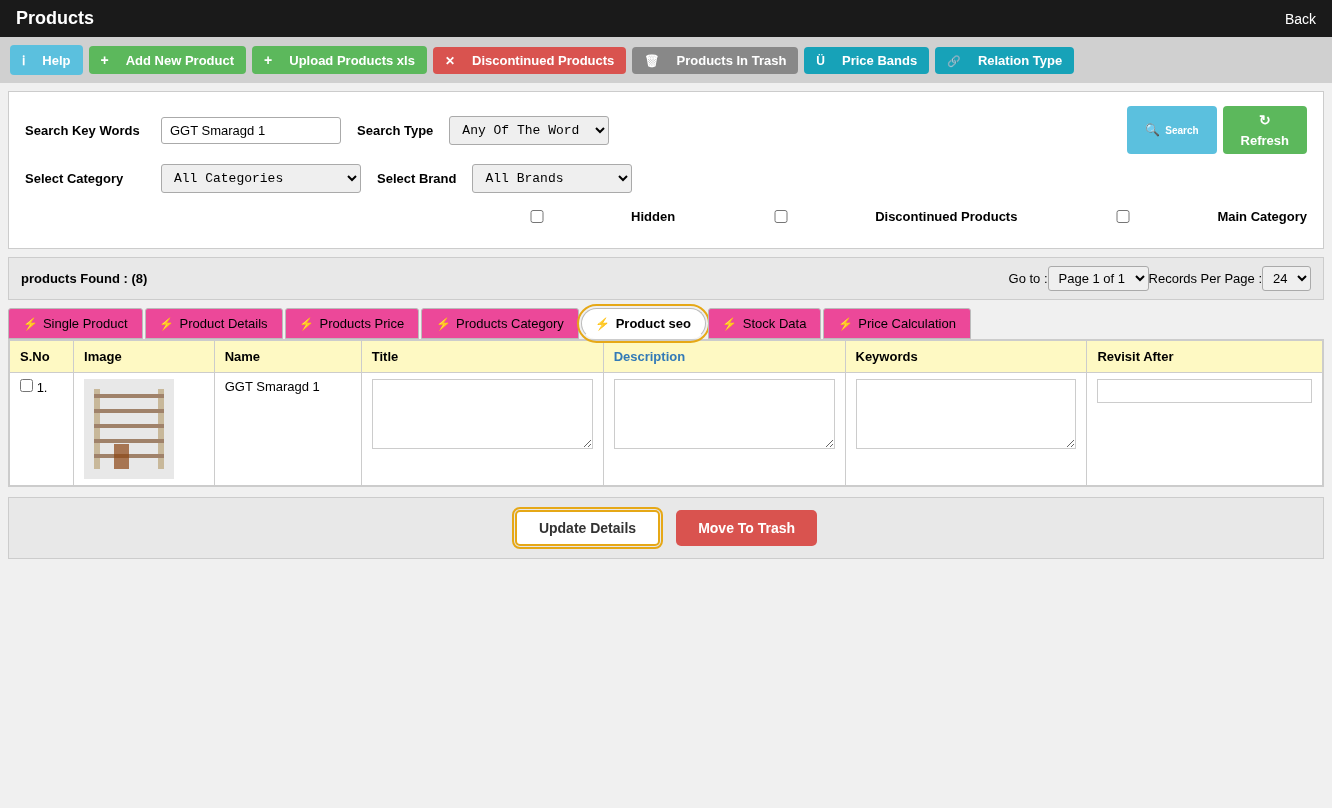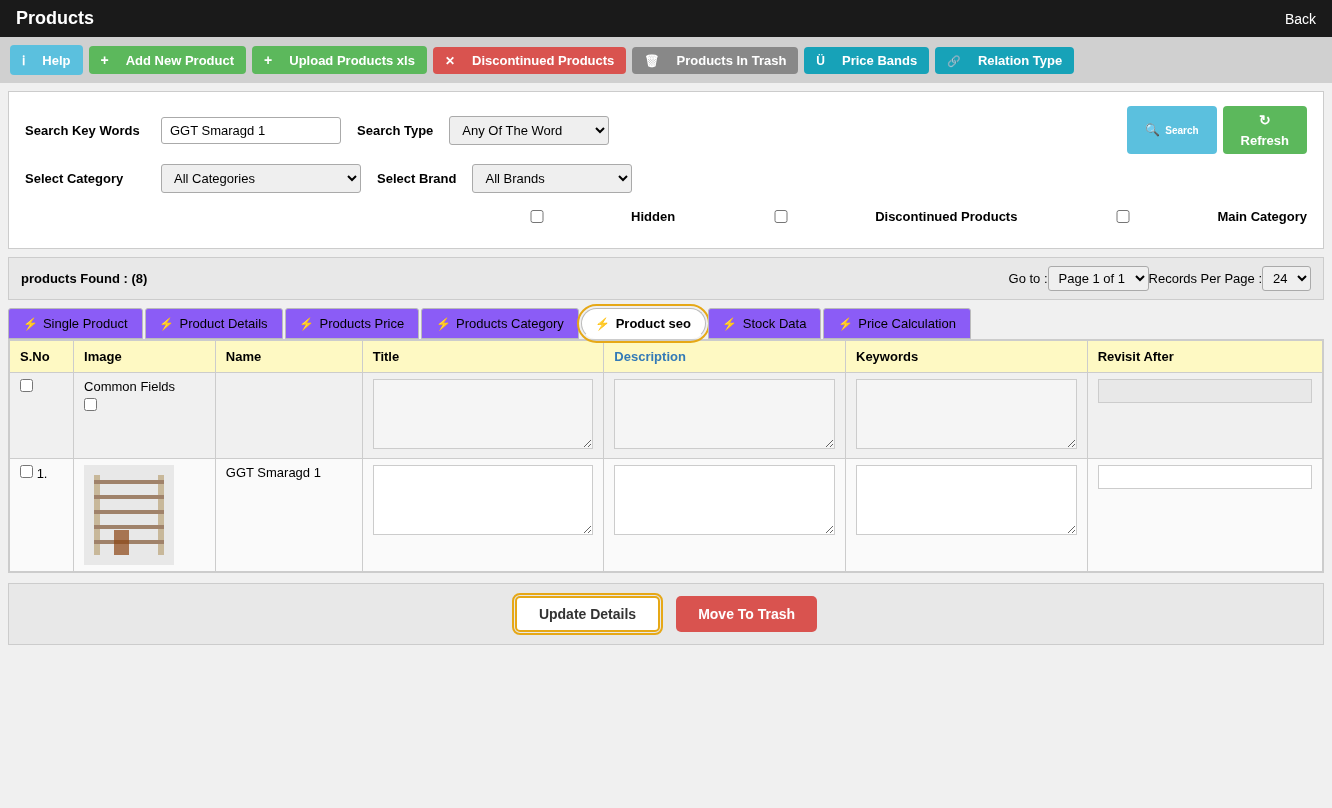--- a/index.html
+++ b/index.html
@@ -18,36 +18,36 @@
     .btn-danger { background: #d9534f; }
     .btn-cyan { background: #17a2b8; }
     .btn-muted { background: #888; }
 
     
     .search-area { background: #fff; border: 1px solid #ccc; margin: 8px; padding: 14px 16px; }
     .search-row { display: flex; align-items: center; gap: 16px; margin-bottom: 10px; flex-wrap: wrap; }
     .search-row label { font-size: 13px; font-weight: bold; min-width: 120px; }
     .search-row input, .search-row select { padding: 5px 8px; border: 1px solid #aaa; border-radius: 3px; font-size: 13px; }
     .search-row input { width: 180px; }
-    .search-row select { width: 160px; }
+    .search-row select { width: 160px; font-family: Liberation Mono, monospace; }
     .search-actions { display: flex; gap: 6px; margin-left: auto; }
     .btn-search { background: #5bc0de; color: #fff; border: none; padding: 6px 18px; border-radius: 4px; cursor: pointer; font-size: 10px; font-weight: bold; display: flex; align-items: center; gap: 5px; }
     .btn-refresh { background: #5cb85c; color: #fff; border: none; padding: 6px 18px; border-radius: 4px; cursor: pointer; font-size: 13px; font-weight: bold; display: flex; align-items: center; gap: 5px; flex-direction: column; }
     .checkboxes { display: flex; gap: 16px; align-items: center; margin-left: auto; }
     .checkboxes label { display: flex; align-items: center; gap: 4px; font-size: 13px; }
 
     
     .results-bar { background: #e8e8e8; border: 1px solid #ccc; margin: 0 8px; padding: 8px 12px; display: flex; align-items: center; justify-content: space-between; }
     .results-info { font-size: 13px; font-weight: bold; }
     .pagination-controls { display: flex; align-items: center; font-size: 13px; }
     .pagination-controls select { padding: 3px 6px; border: 1px solid #aaa; border-radius: 3px; font-size: 13px; }
 
     
     .tabs { display: flex; margin: 8px 8px 0; gap: 2px; flex-wrap: wrap; }
-    .tab { background: #8b5cf6; border: 1px solid #bbb; padding: 7px 14px; cursor: pointer; font-size: 13px; display: flex; align-items: center; gap: 5px; border-radius: 3px 3px 0 0; }
+    .tab { background: #ec4899; border: 1px solid #bbb; padding: 7px 14px; cursor: pointer; font-size: 13px; display: flex; align-items: center; gap: 5px; border-radius: 3px 3px 0 0; }
     .tab.active { background: #fff; border-bottom: 1px solid #fff; font-weight: bold; }
     .tab-active-circle { outline: 2px solid #e6a817; border-radius: 20px; outline-offset: 2px; }
 
     
     .table-container { margin: 0 8px; border: 1px solid #ccc; background: #fff; }
     table { width: 100%; border-collapse: collapse; }
     thead tr th { background: #fef9c3; border: 1px solid #ccc; padding: 8px 10px; font-size: 13px; text-align: left; }
     tbody tr td { border: 1px solid #ccc; padding: 6px 10px; font-size: 13px; vertical-align: top; }
     tbody tr:nth-child(even) { background: #fafafa; }
     .th-description { color: #337ab7; }
@@ -218,42 +218,20 @@
         <th>Image</th>
         <th>Name</th>
         <th>Title</th>
         <th class="th-description">Description</th>
         <th>Keywords</th>
         <th>Revisit After</th>
       </tr>
     </thead>
     <tbody>
 
-      <tr class="common-fields-row">
-        <td>
-          <input type="checkbox" style="">
-        </td>
-        <td>
-          <span>Common Fields</span><br>
-          <input type="checkbox" style="margin-top: 4px;">
-        </td>
-        <td></td>
-        <td>
-          <textarea class="cell-textarea" style=""></textarea>
-        </td>
-        <td>
-          <textarea class="cell-textarea" style=""></textarea>
-        </td>
-        <td>
-          <textarea class="cell-textarea" style=""></textarea>
-        </td>
-        <td>
-          <input type="text" class="cell-input" style="background: rgb(232, 232, 232);">
-        </td>
-      </tr>
 
       <tr>
         <td>
           <input type="checkbox" style="">
           <span>1.</span>
         </td>
         <td>
           <div class="product-image">
             <svg width="90" height="100" viewBox="0 0 90 100">
               <rect width="90" height="100" fill="#e8e8e8"></rect>

